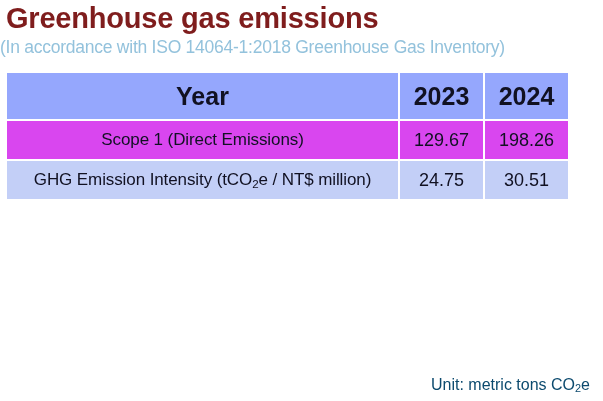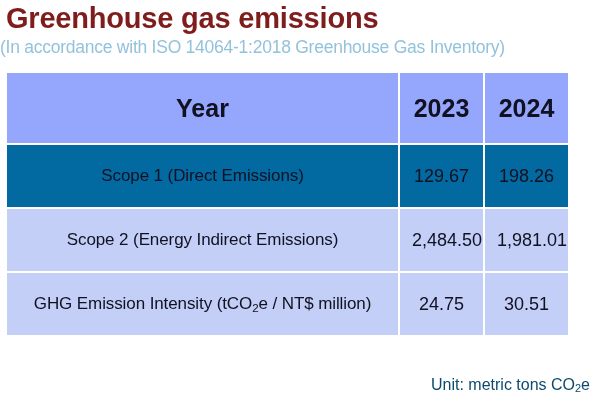--- a/index.html
+++ b/index.html
@@ -41,21 +41,21 @@
     position: absolute;
     left: 5px;
     top: 71px;
     width: 563px;
     border-collapse: separate;
     border-spacing: 2px 2px;
     table-layout: fixed;
   }
 
   #ghg-table td, #ghg-table th {
-    padding: 12px;
+    padding: 0;
     margin: 0;
     border: none;
     text-align: center;
     vertical-align: middle;
     color: #111122;
   }
 
   
   .col-label { width: 391px; }
   .col-year  { width: 83px; }
@@ -69,21 +69,21 @@
   thead th.col-label {
     font-size: 25px;
   }
 
   tbody tr td {
     height: 38px;
     font-size: 17px;
     font-weight: normal;
   }
 
-  tbody tr.row-pink td { background: #0369a1; }
+  tbody tr.row-pink td { background: #d946ef; }
   tbody tr.row-blue td { background: #c3cff7; }
 
   tbody td.cell-label { font-size: 17px; letter-spacing: -0.1px; }
   tbody td.cell-value { font-size: 18px; }
 
   sub {
     font-size: 0.68em;
     vertical-align: -0.22em;
   }
 
@@ -115,25 +115,20 @@
       <th class="col-year">2024</th>
     </tr>
   </thead>
   <tbody id="table-body">
       <tr class="row-pink">
         <td class="cell-label col-label">Scope 1 (Direct Emissions)</td>
         <td class="cell-value col-year">129.67</td>
         <td class="cell-value col-year">198.26</td>
       </tr>
       <tr class="row-blue">
-        <td class="cell-label col-label">Scope 2 (Energy Indirect Emissions)</td>
-        <td class="cell-value col-year">2,484.50</td>
-        <td class="cell-value col-year">1,981.01</td>
-      </tr>
-      <tr class="row-blue">
         <td class="cell-label col-label">GHG Emission Intensity (tCO<sub>2</sub>e / NT$ million)</td>
         <td class="cell-value col-year">24.75</td>
         <td class="cell-value col-year">30.51</td>
       </tr>
     </tbody>
 </table>
 
 <div id="unit-note">Unit: metric tons CO<sub>2</sub>e</div>
 
 </body></html>

